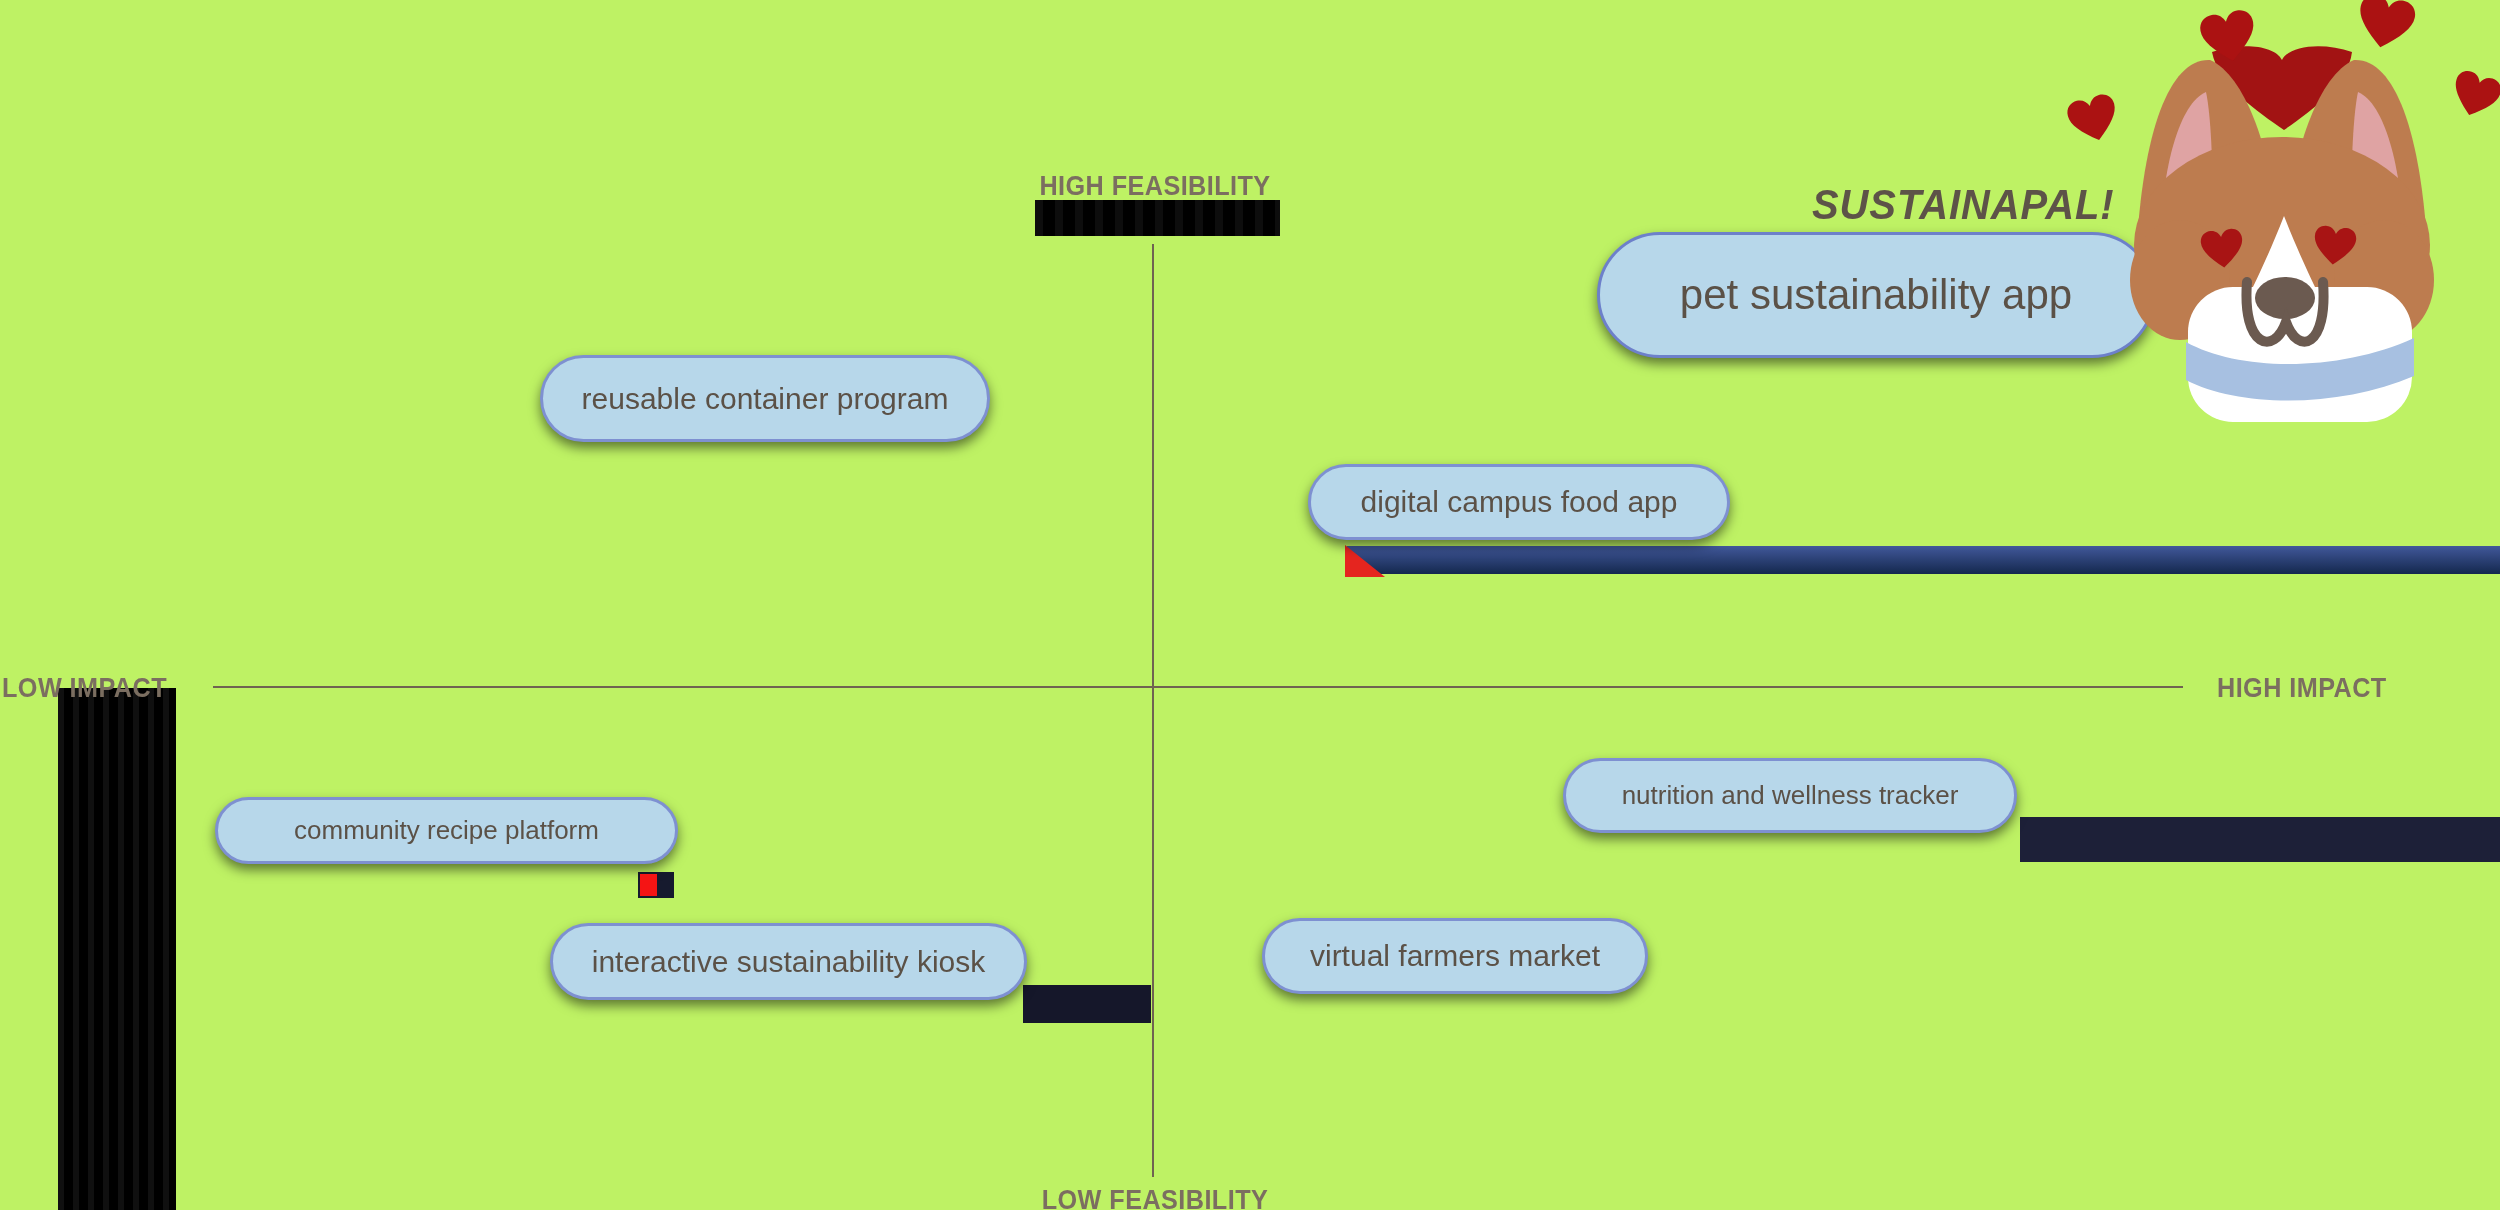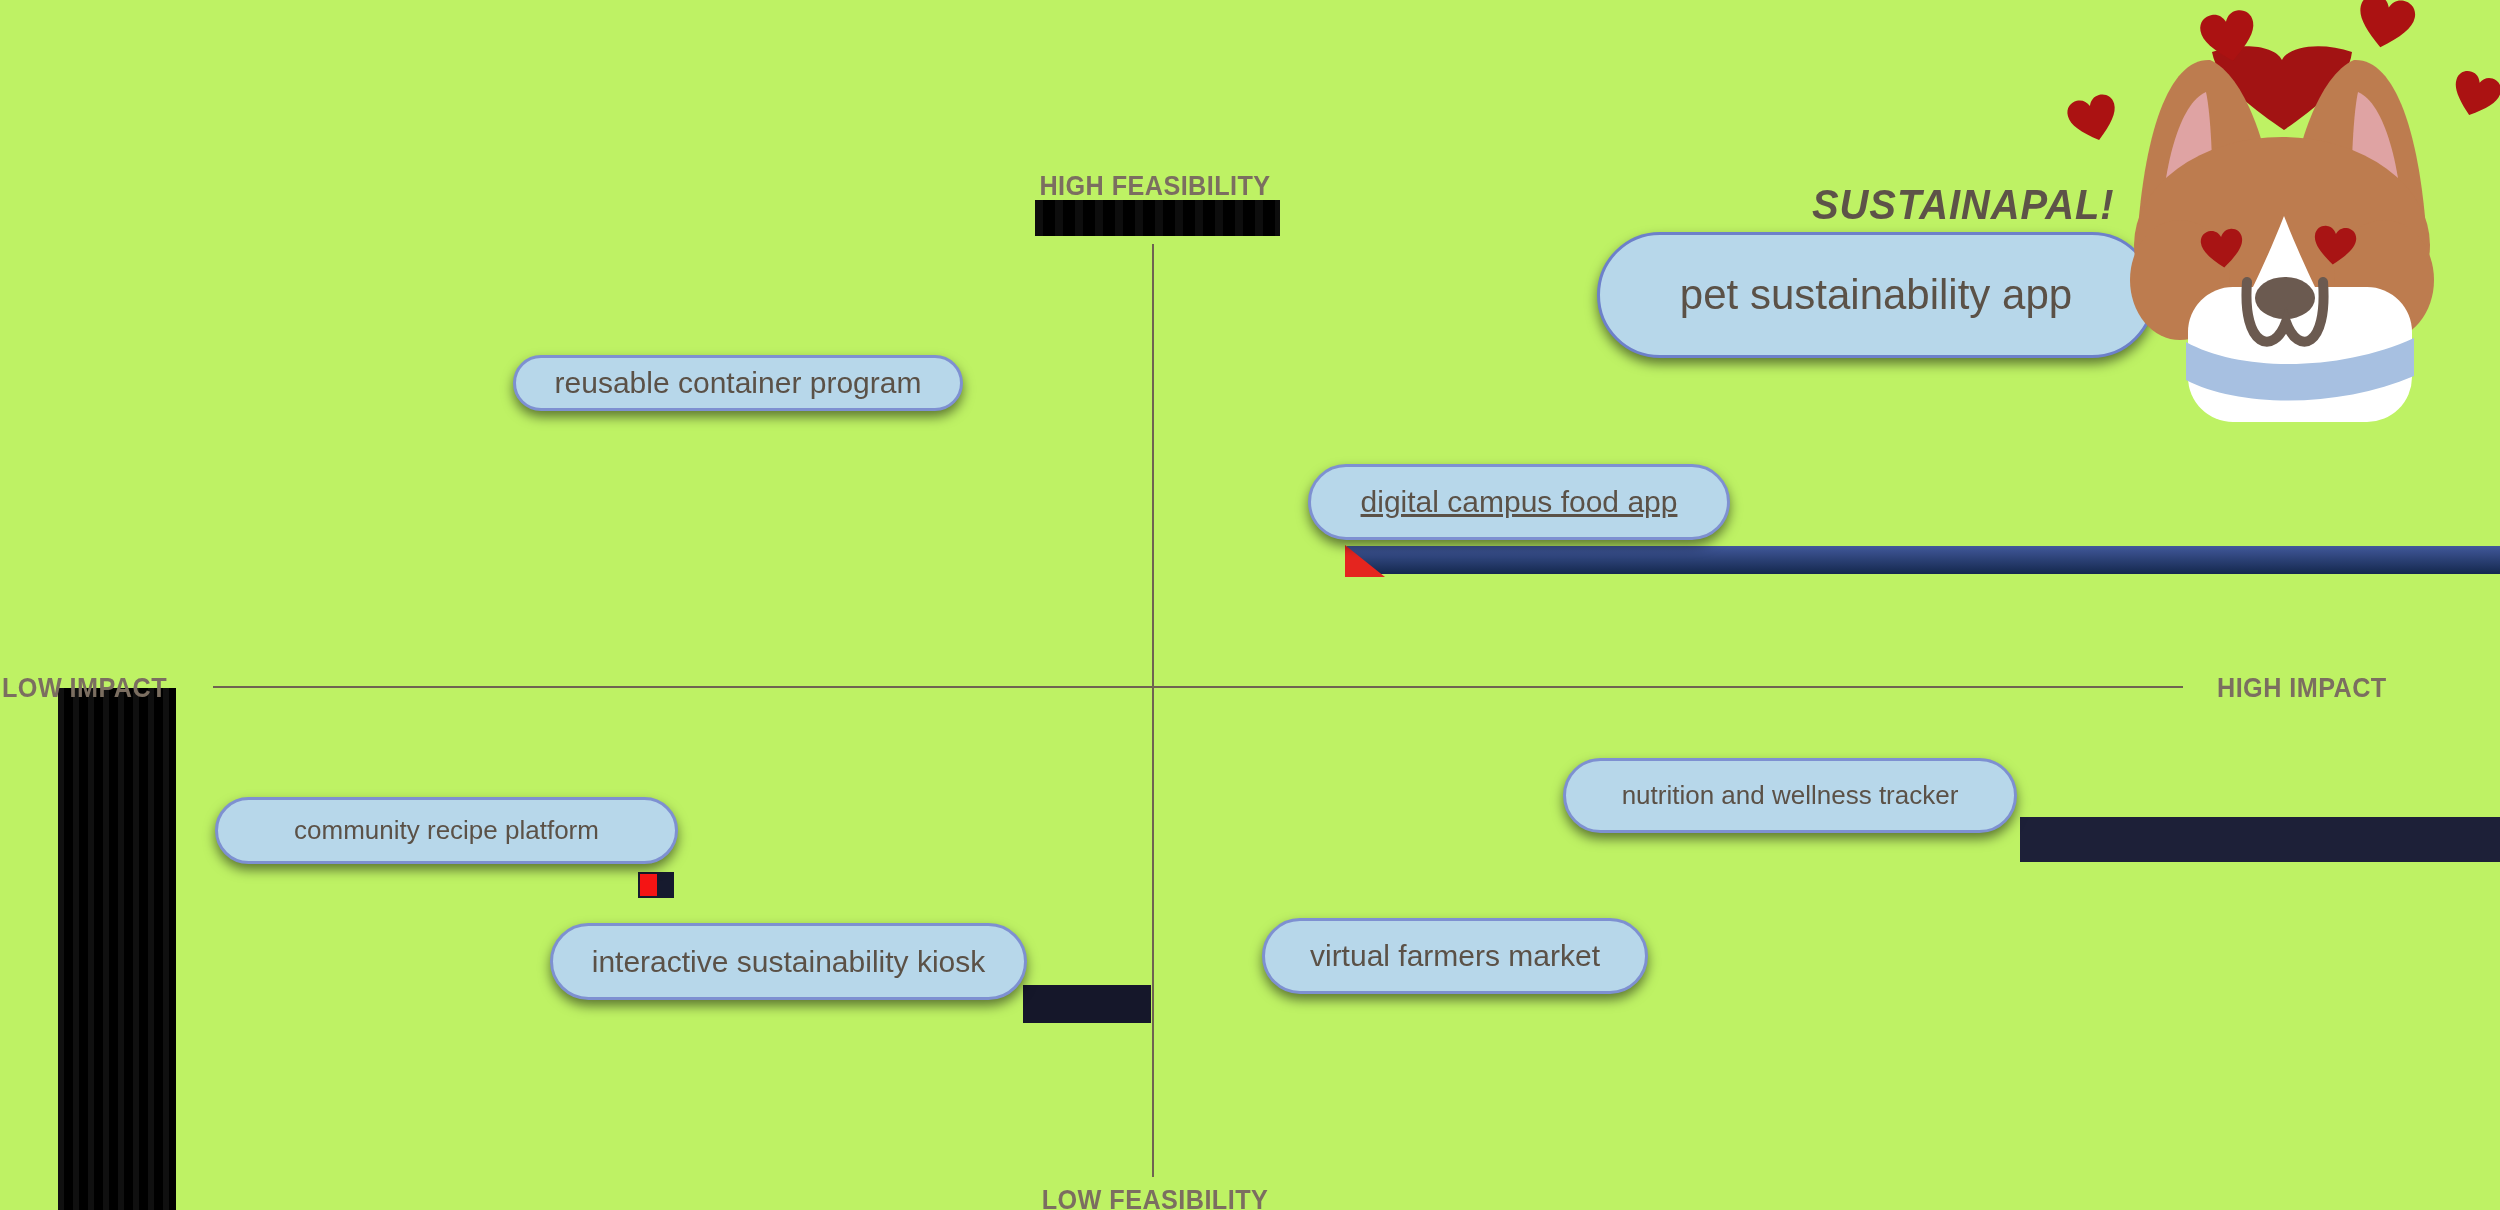--- a/index.html
+++ b/index.html
@@ -71,22 +71,22 @@
 
   <div class="annot blue-bar" style="left: 1347px; top: 546px; width: 1153px; height: 28px; background: linear-gradient(rgb(65, 88, 154), rgb(20, 40, 78));"></div>
   <div class="annot red-triangle" style="left: 1345px; top: 545px; width: 40px; height: 32px; background: rgb(229, 37, 31);"></div>
   <div class="annot navy-square" style="left: 638px; top: 872px; width: 36px; height: 26px; background: rgb(22, 26, 46);"></div>
   <div class="annot red-square" style="left: 640px; top: 874px; width: 17px; height: 22px; background: rgb(245, 20, 20);"></div>
   <div class="annot navy-band" style="left: 2020px; top: 817px; width: 480px; height: 45px; background: rgb(29, 32, 56);"></div>
   <div class="annot navy-rect" style="left: 1023px; top: 985px; width: 128px; height: 38px; background: rgb(21, 23, 42);"></div>
 
   <div>
       <div class="pill pill-large" style="left: 1597px; top: 232px; width: 558px; height: 126px; font-size: 42px; text-align: center;">pet sustainability app</div>
-      <div class="pill" style="left: 513px; top: 355px; width: 450px; height: 56px; font-size: 30px;">reusable container program</div>
-      <div class="pill" style="left: 1308px; top: 464px; width: 422px; height: 76px; font-size: 30px; text-decoration: underline;">digital campus food app</div>
+      <div class="pill" style="left: 540px; top: 355px; width: 450px; height: 87px; font-size: 30px;">reusable container program</div>
+      <div class="pill" style="left: 1308px; top: 464px; width: 422px; height: 76px; font-size: 30px;">digital campus food app</div>
       <div class="pill" style="left: 1563px; top: 758px; width: 454px; height: 75px; font-size: 26px;">nutrition and wellness tracker</div>
       <div class="pill" style="left: 1262px; top: 874px; width: 386px; height: 76px; font-size: 30px; margin-top: 44px;">virtual farmers market</div>
       <div class="pill" style="left: 215px; top: 797px; width: 463px; height: 67px; font-size: 26px;">community recipe platform</div>
       <div class="pill" style="left: 550px; top: 923px; width: 477px; height: 77px; font-size: 30px;">interactive sustainability kiosk</div>
     </div>
 
   <svg class="mascot" viewBox="0 0 440 430" xmlns="http://www.w3.org/2000/svg">
 
     <path d="M152,52 C180,42 215,45 222,60 C229,45 264,42 292,52 C288,85 250,112 224,130 C198,112 158,85 152,52 Z" fill="#a21313"></path>
 

